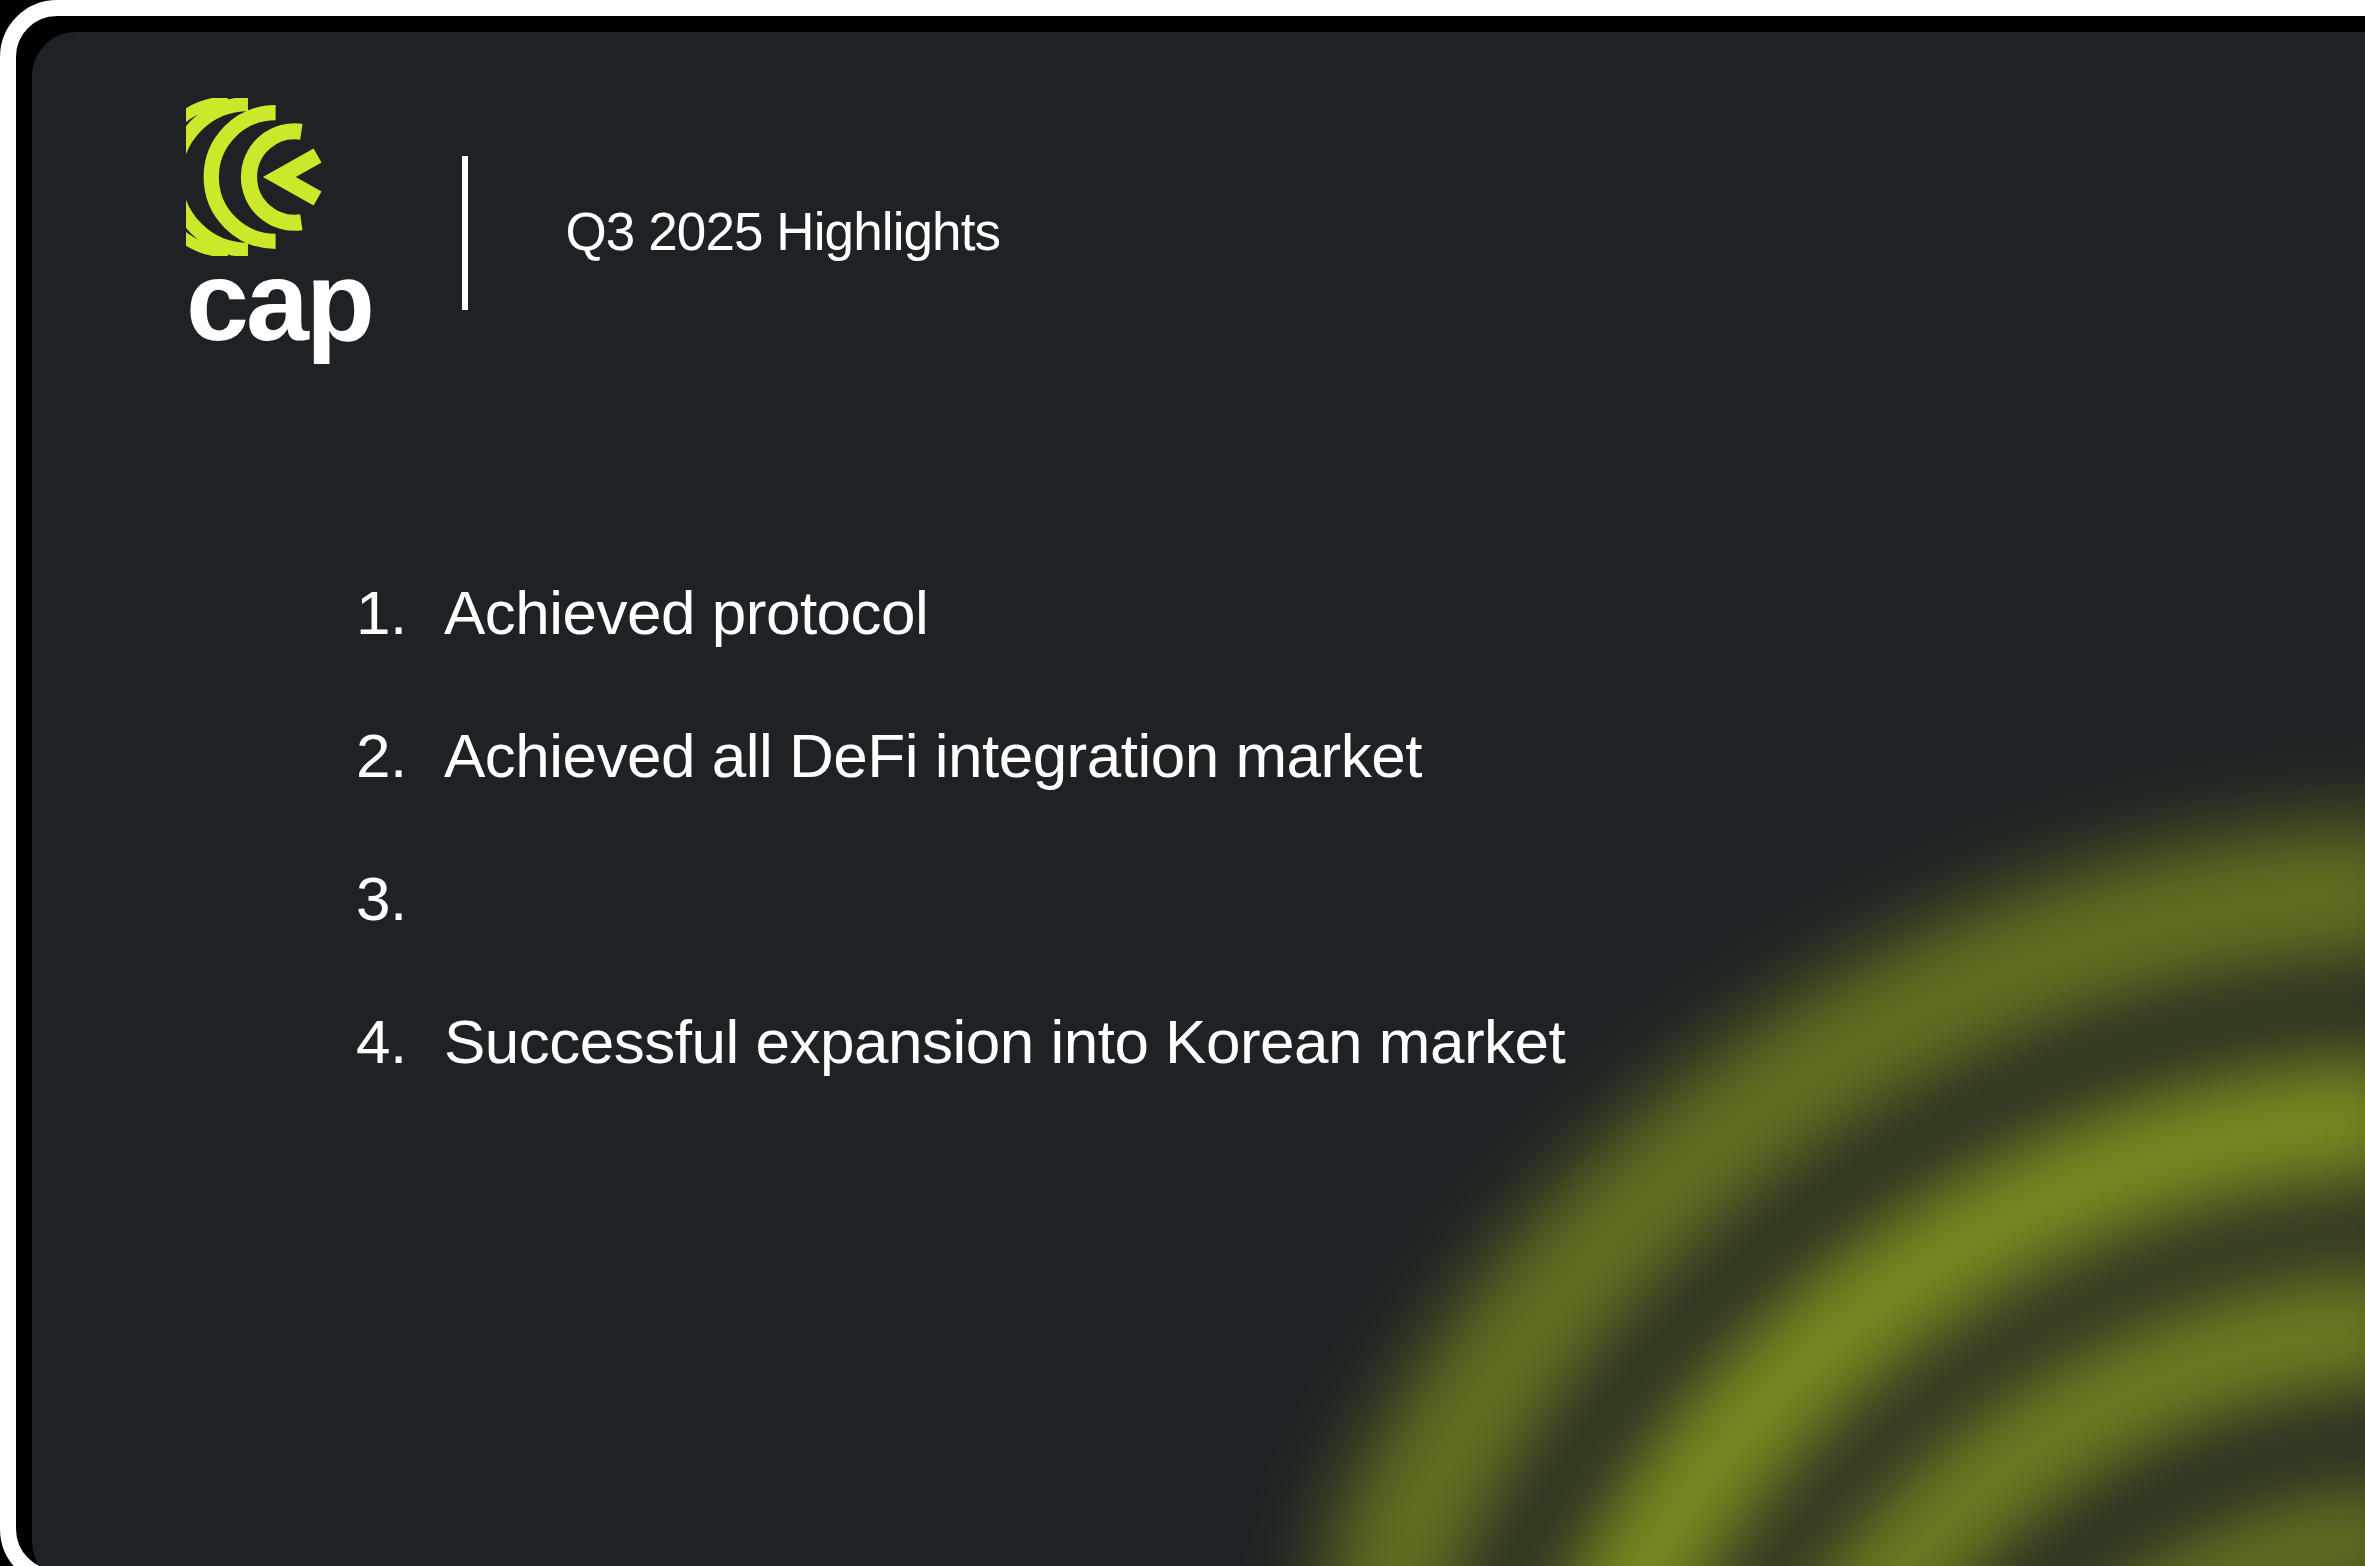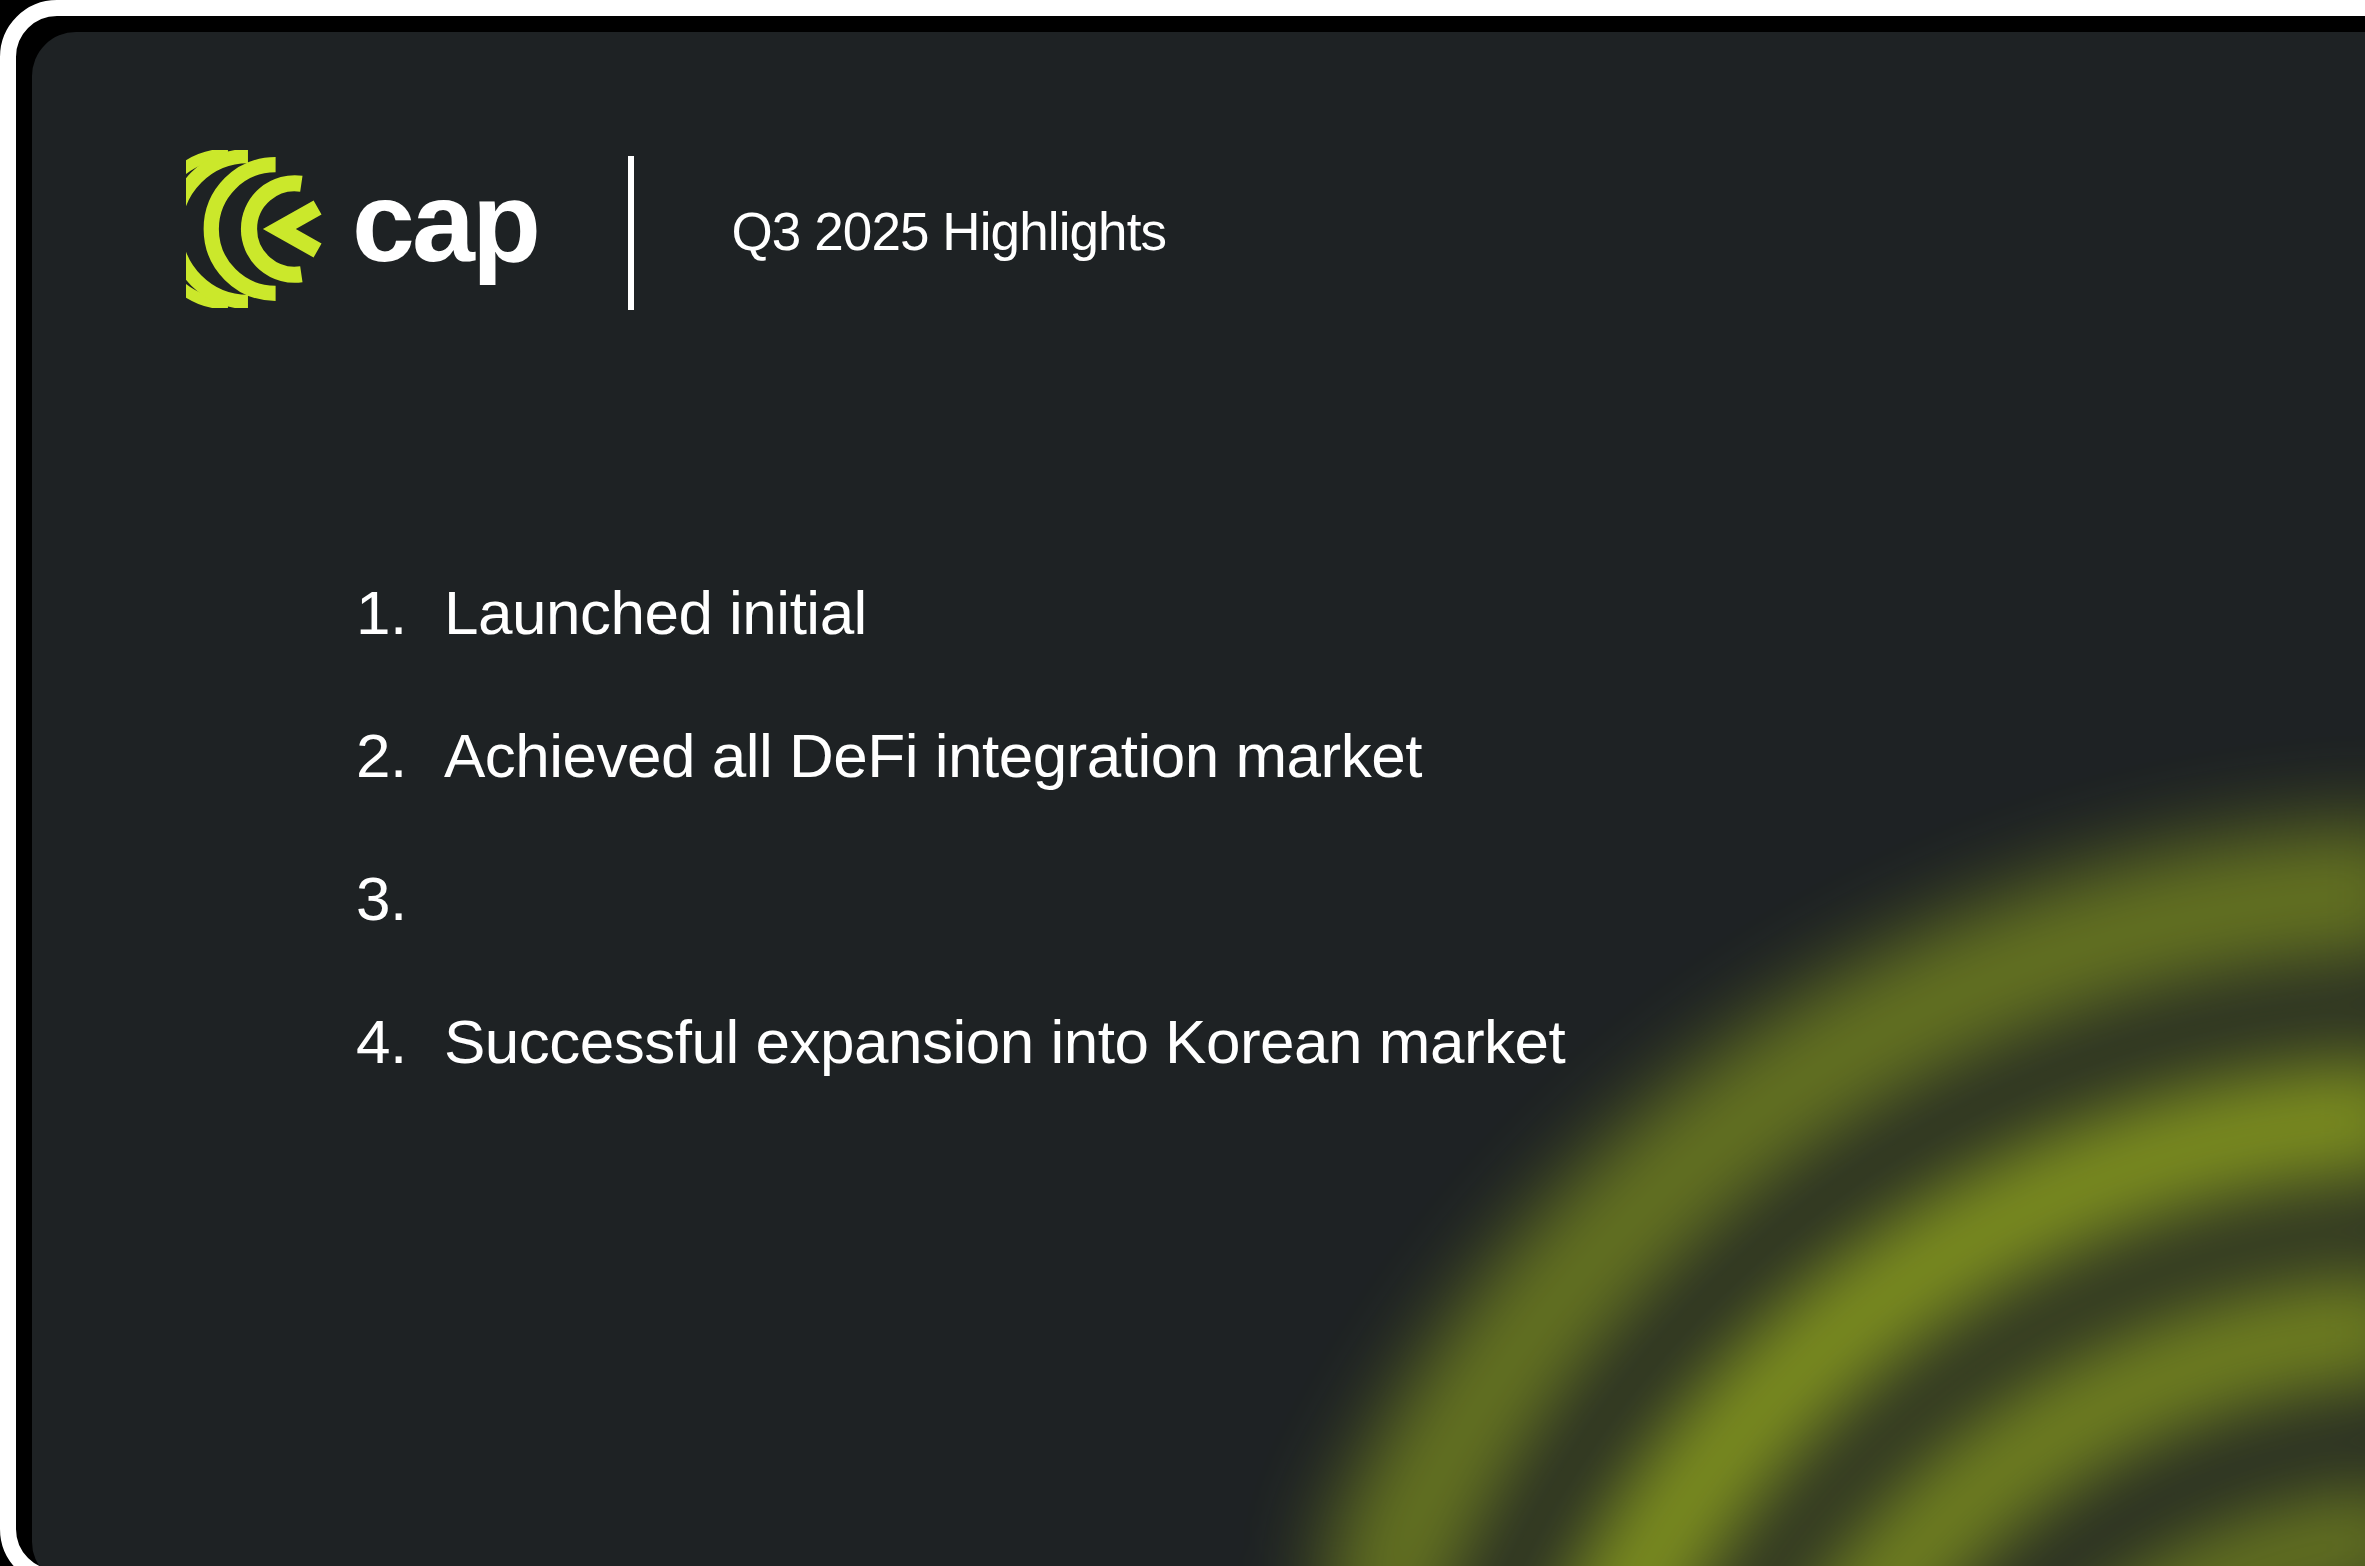--- a/index.html
+++ b/index.html
@@ -67,22 +67,21 @@
   .header {
     position: absolute;
     left: 154px;
     top: 97px;
     display: flex;
     align-items: center;
     height: 199px;
   }
   .brand {
     display: flex;
-    align-items: center;
-    gap: 23px;
+    flex-direction: column;
   }
   .brand-mark {
     width: 143px;
     height: 158px;
     flex: 0 0 auto;
   }
   .brand-mark svg { display: block; width: 100%; height: 100%; }
   .brand-word {
     color: #ffffff;
     font-size: 113px;
@@ -177,21 +176,21 @@
           </span>
           <span class="brand-word">cap</span>
         </div>
         <span class="header-divider"></span>
         <span class="header-title">Q3 2025 Highlights</span>
       </div>
 
       <ol class="highlight-list">
         <li class="highlight-item">
           <span class="item-num">1.</span>
-          <span class="item-text">Launched initial</span>
+          <span class="item-text">Achieved protocol</span>
         </li>
         <li class="highlight-item">
           <span class="item-num">2.</span>
           <span class="item-text">Achieved all DeFi integration market</span>
         </li>
         <li class="highlight-item">
           <span class="item-num">3.</span>
         </li>
         <li class="highlight-item">
           <span class="item-num">4.</span>

